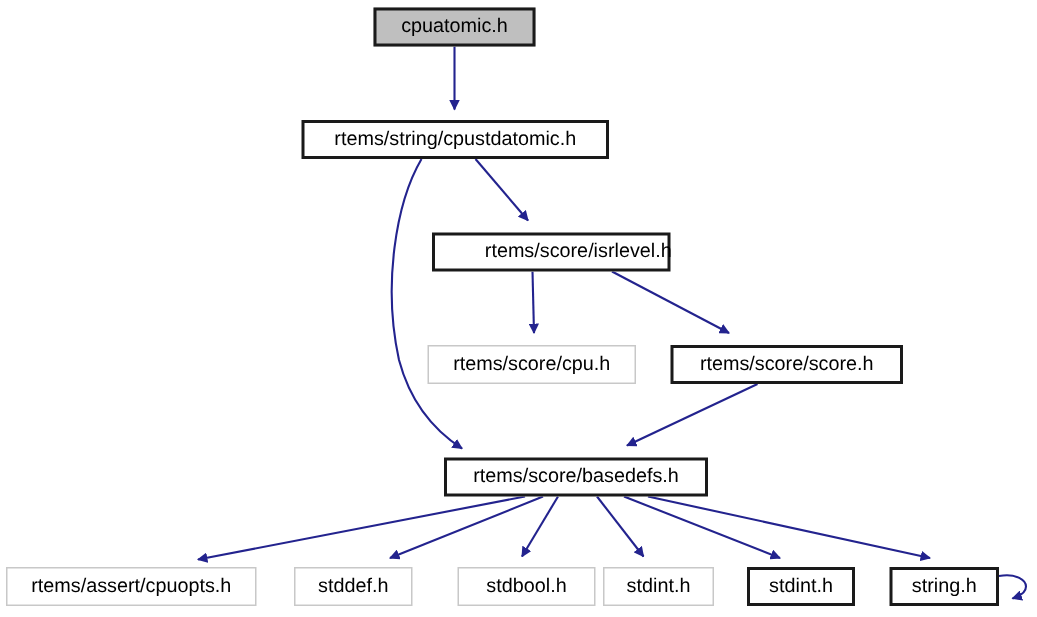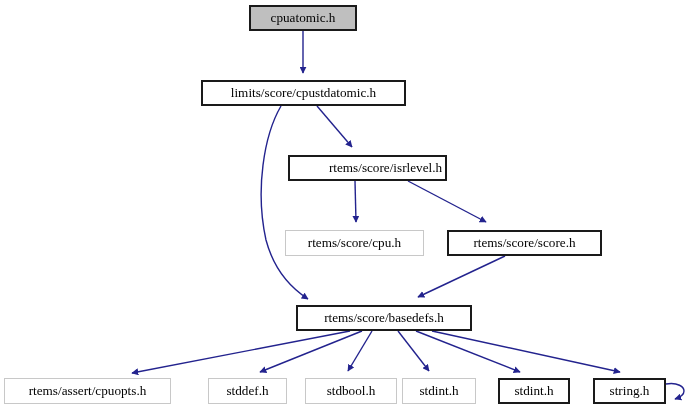--- a/index.html
+++ b/index.html
@@ -6,21 +6,21 @@
     margin: 0;
     padding: 0;
     background: #ffffff;
   }
   #graph {
     position: relative;
     width: 691px;
     height: 411px;
     background: #ffffff;
     overflow: hidden;
-    font-family: Liberation Serif, serif;
+    font-family: Liberation Sans, sans-serif;
   }
   #edge-layer {
     position: absolute;
     left: 0;
     top: 0;
     width: 691px;
     height: 411px;
     pointer-events: none;
   }
   .node {
@@ -77,38 +77,38 @@
         <path d="M432,331 L620,372" marker-end="url(#arrow)" stroke="#23238e"></path>
         <path d="M666,384 C678,382 684,387 684,391 C684,394 681,397 675,399" marker-end="url(#arrow)" stroke="#23238e"></path>
       </g>
   </svg>
 
   <div id="nodes">
       <div class="node root" style="left: 249px; top: 5px; width: 108px; height: 26px;">
         <span>cpuatomic.h</span>
       </div>
       <div class="node bold" style="left: 201px; top: 80px; width: 205px; height: 26px;">
-        <span>limits/score/cpustdatomic.h</span>
+        <span>rtems/string/cpustdatomic.h</span>
       </div>
       <div class="node bold" style="left: 288px; top: 155px; width: 159px; height: 26px; padding-left: 36px;">
         <span>rtems/score/isrlevel.h</span>
       </div>
       <div class="node" style="left: 285px; top: 230px; width: 139px; height: 26px;">
         <span>rtems/score/cpu.h</span>
       </div>
       <div class="node bold" style="left: 447px; top: 230px; width: 155px; height: 26px;">
         <span>rtems/score/score.h</span>
       </div>
       <div class="node bold" style="left: 296px; top: 305px; width: 176px; height: 26px;">
         <span>rtems/score/basedefs.h</span>
       </div>
       <div class="node" style="left: 4px; top: 378px; width: 167px; height: 26px;">
         <span>rtems/assert/cpuopts.h</span>
       </div>
-      <div class="node" style="left: 208px; top: 378px; width: 79px; height: 26px;">
+      <div class="node" style="left: 196px; top: 378px; width: 79px; height: 26px;">
         <span>stddef.h</span>
       </div>
       <div class="node" style="left: 305px; top: 378px; width: 92px; height: 26px;">
         <span>stdbool.h</span>
       </div>
       <div class="node" style="left: 402px; top: 378px; width: 74px; height: 26px;">
         <span>stdint.h</span>
       </div>
       <div class="node bold" style="left: 498px; top: 378px; width: 72px; height: 26px;">
         <span>stdint.h</span>

